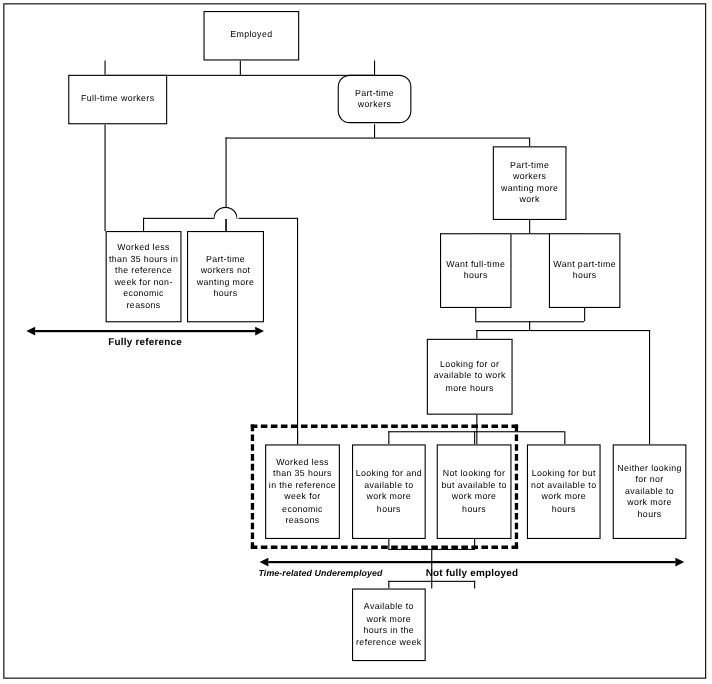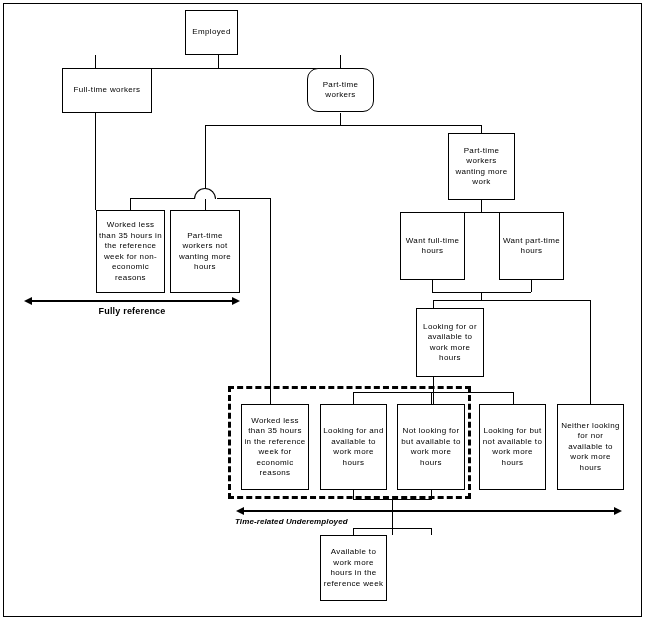--- a/index.html
+++ b/index.html
@@ -154,38 +154,38 @@
   <div class="line vline" style="left:392px;top:499px;height:36px;"></div>
   <div class="line hline" style="left:353px;top:528px;width:79px;"></div>
   <div class="line vline" style="left:353px;top:528px;height:7px;"></div>
   <div class="line vline" style="left:431px;top:528px;height:7px;"></div>
 
   <div class="line vline" style="left:513px;top:489px;height:0px;"></div>
 
   <div class="dashbox" style="left:228px;top:386px;width:243px;height:113px;"></div>
   <div class="dashlabel" style="left:233px;top:517px;">Time-related Underemployed</div>
 
-  <div class="box" style="left:185px;top:10px;width:53px;height:45px;">Employed</div>
+  <div class="box" style="left:185px;top:10px;width:87px;height:45px;">Employed</div>
 
   <div class="box" style="left:62px;top:68px;width:90px;height:45px;">Full-time workers</div>
 
   <div class="box" style="left:307px;top:68px;width:67px;height:44px;border-radius:11px;">Part-time workers</div>
 
   <div class="box" style="left:448px;top:133px;width:67px;height:67px;">Part-time workers wanting more work</div>
 
 
   <div class="box" style="left:96px;top:210px;width:69px;height:83px;">Worked less than 35 hours in the reference week for non-economic reasons</div>
 
   <div class="box" style="left:170px;top:210px;width:70px;height:83px;">Part-time workers not wanting more hours</div>
 
   <div class="box" style="left:400px;top:212px;width:65px;height:68px;">Want full-time hours</div>
 
   <div class="box" style="left:499px;top:212px;width:65px;height:68px;">Want part-time hours</div>
 
-  <div class="box" style="left:416px;top:308px;width:68px;height:69px;">Looking for or available to work more hours</div>
+  <div class="box" style="left:388px;top:308px;width:78px;height:69px;">Looking for or available to work more hours</div>
 
   <div class="box" style="left:241px;top:404px;width:68px;height:86px;">Worked less than 35 hours in the reference week for economic reasons</div>
 
   <div class="box" style="left:320px;top:404px;width:67px;height:86px;">Looking for and available to work more hours</div>
 
   <div class="box" style="left:397px;top:404px;width:68px;height:86px;">Not looking for but available to work more hours</div>
 
   <div class="box" style="left:479px;top:404px;width:67px;height:86px;">Looking for but not available to work more hours</div>
 
   <div class="box" style="left:557px;top:404px;width:67px;height:86px;">Neither looking for nor available to work more hours</div>
@@ -194,14 +194,15 @@
 
 
   <div class="arrowline" style="left:32px;top:300px;width:200px;"></div>
   <div class="arrowhead ah-left" style="left:24px;top:297px;"></div>
   <div class="arrowhead ah-right" style="left:232px;top:297px;"></div>
   <div class="brlabel" style="left:24px;top:306px;width:216px;">Fully reference</div>
 
   <div class="arrowline" style="left:244px;top:510px;width:370px;"></div>
   <div class="arrowhead ah-left" style="left:236px;top:507px;"></div>
   <div class="arrowhead ah-right" style="left:614px;top:507px;"></div>
+  <div class="brlabel" style="left:236px;top:516px;width:386px;">Not fully employed</div>
 
 </div>
 
 </body></html>

